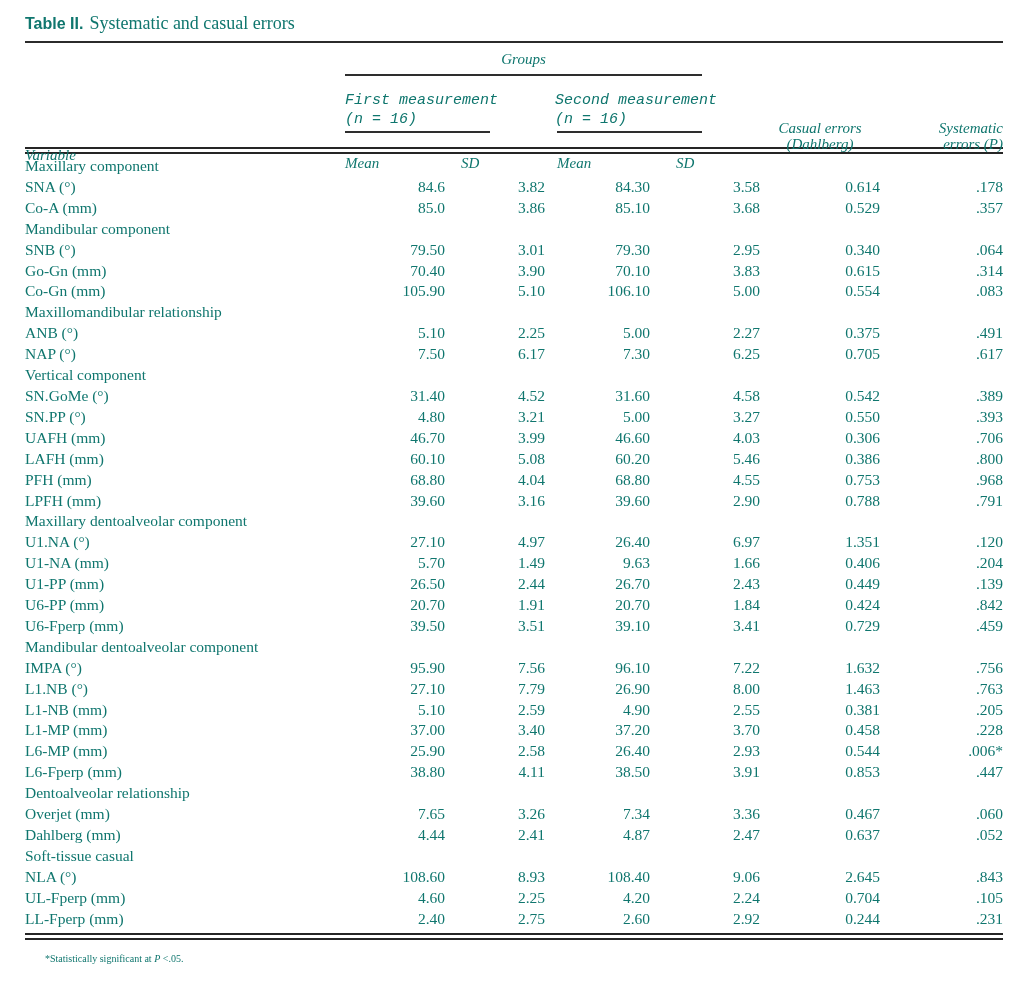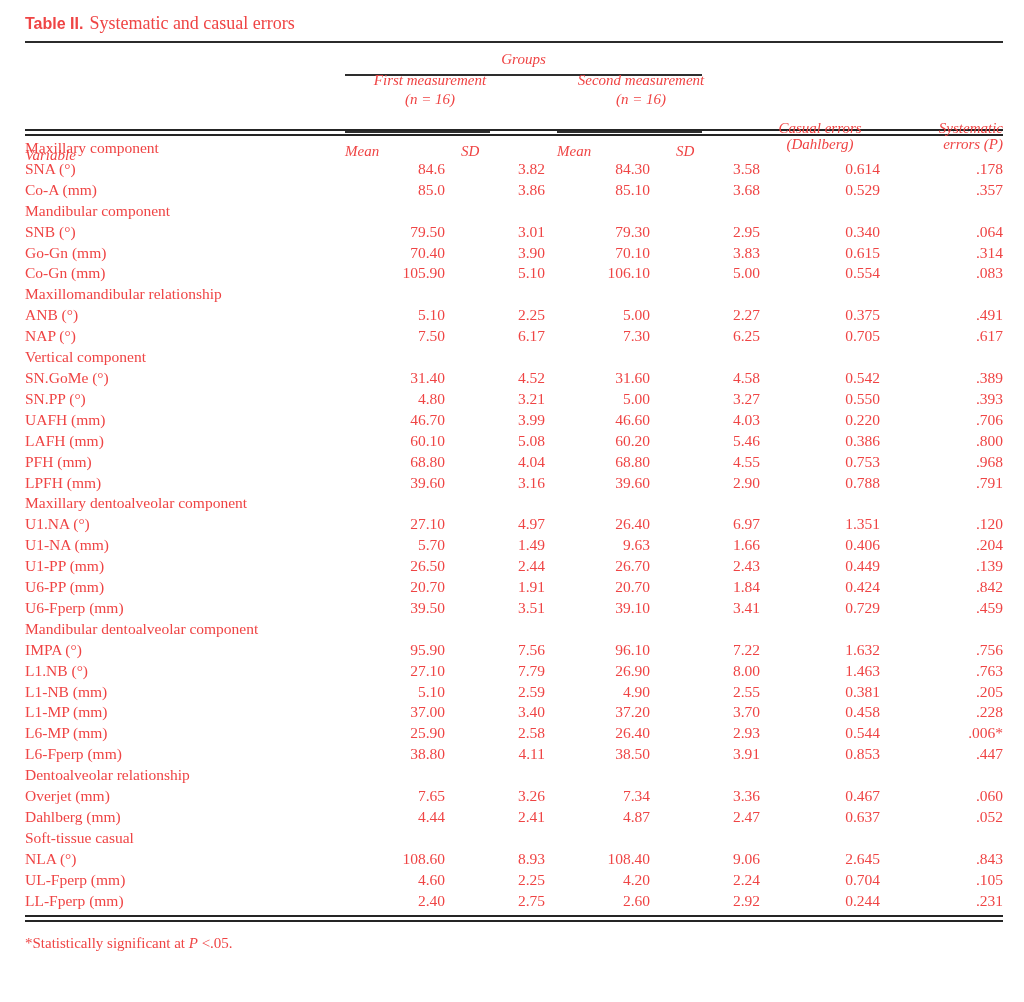--- a/index.html
+++ b/index.html
@@ -5,21 +5,21 @@
   html, body {
     margin: 0;
     padding: 0;
     background: #ffffff;
   }
   .page {
     position: relative;
     width: 1024px;
     height: 1002px;
     background: #ffffff;
-    color: #ef4444;
+    color: #0f766e;
     font-family: "Liberation Serif", "DejaVu Serif", serif;
     box-sizing: border-box;
     padding: 13px 21px 0 25px;
     overflow: hidden;
   }
   .content { position: relative; width: 978px; }
 
   
   .title-row { height: 26px; white-space: nowrap; }
   .title-label {
@@ -33,34 +33,34 @@
   }
   .rule-top {
     margin-top: 2px;
     height: 2px;
     background: #2b2b2b;
   }
 
   
   .thead {
     position: relative;
-    height: 86px;
+    height: 104px;
     font-style: italic;
     font-size: 15px;
   }
   .h-abs { position: absolute; }
   .groups-label { left: 320px; width: 357px; top: 8px; text-align: center; }
   .groups-rule { left: 320px; width: 357px; top: 31px; height: 1.5px; background: #2e2e2e; }
-  .meas-label { top: 28px; text-align: center; line-height: 19px; white-space: nowrap; }
+  .meas-label { top: 48px; line-height: 19px; white-space: nowrap; font-family: Liberation Mono, monospace; }
   .meas-first-label  { left: 320px; width: 170px; }
   .meas-second-label { left: 530px; width: 172px; }
   .meas-rule { top: 88px; height: 1.5px; background: #2e2e2e; }
   .meas-first-rule  { left: 320px; width: 145px; }
   .meas-second-rule { left: 532px; width: 145px; }
-  .sub-label { top: 100px; white-space: nowrap; }
+  .sub-label { top: 112px; white-space: nowrap; }
   .mean1 { left: 320px; }
   .sd1   { left: 436px; }
   .mean2 { left: 532px; }
   .sd2   { left: 651px; }
   .variable-label { left: 0; top: 104px; }
   .two-line { line-height: 16px; }
   .casual-label { left: 700px; width: 190px; top: 77px; text-align: center; }
   .sys-label { right: 0; width: 165px; top: 77px; text-align: right; }
 
   .double-rule {
@@ -91,22 +91,23 @@
   td.c-sd1   { padding-right: 52px; }
   td.c-mean2 { padding-right: 43px; }
   td.c-sd2   { padding-right: 47px; }
   td.c-casual { padding-right: 31px; }
   td.c-sys    { padding-right: 24px; }
 
   .bottom-rule { margin-top: 3px; }
 
   .footnote {
     margin-top: 13px;
-    font-size: 15px;
+    font-size: 10px;
     white-space: nowrap;
+    margin-left: 20px;
   }
   .footnote .p-ital { font-style: italic; }
 </style>
 </head>
 <body>
 
 <div class="page">
   <div class="content">
 
     <div class="title-row">
@@ -250,21 +251,21 @@
             <td class="num c-sd2">3.27</td>
             <td class="num c-casual">0.550</td>
             <td class="num c-sys">.393</td>
           </tr>
           <tr>
             <td class="var-cell">UAFH (mm)</td>
             <td class="num c-mean1">46.70</td>
             <td class="num c-sd1">3.99</td>
             <td class="num c-mean2">46.60</td>
             <td class="num c-sd2">4.03</td>
-            <td class="num c-casual">0.220</td>
+            <td class="num c-casual">0.306</td>
             <td class="num c-sys">.706</td>
           </tr>
           <tr>
             <td class="var-cell">LAFH (mm)</td>
             <td class="num c-mean1">60.10</td>
             <td class="num c-sd1">5.08</td>
             <td class="num c-mean2">60.20</td>
             <td class="num c-sd2">5.46</td>
             <td class="num c-casual">0.386</td>
             <td class="num c-sys">.800</td>

